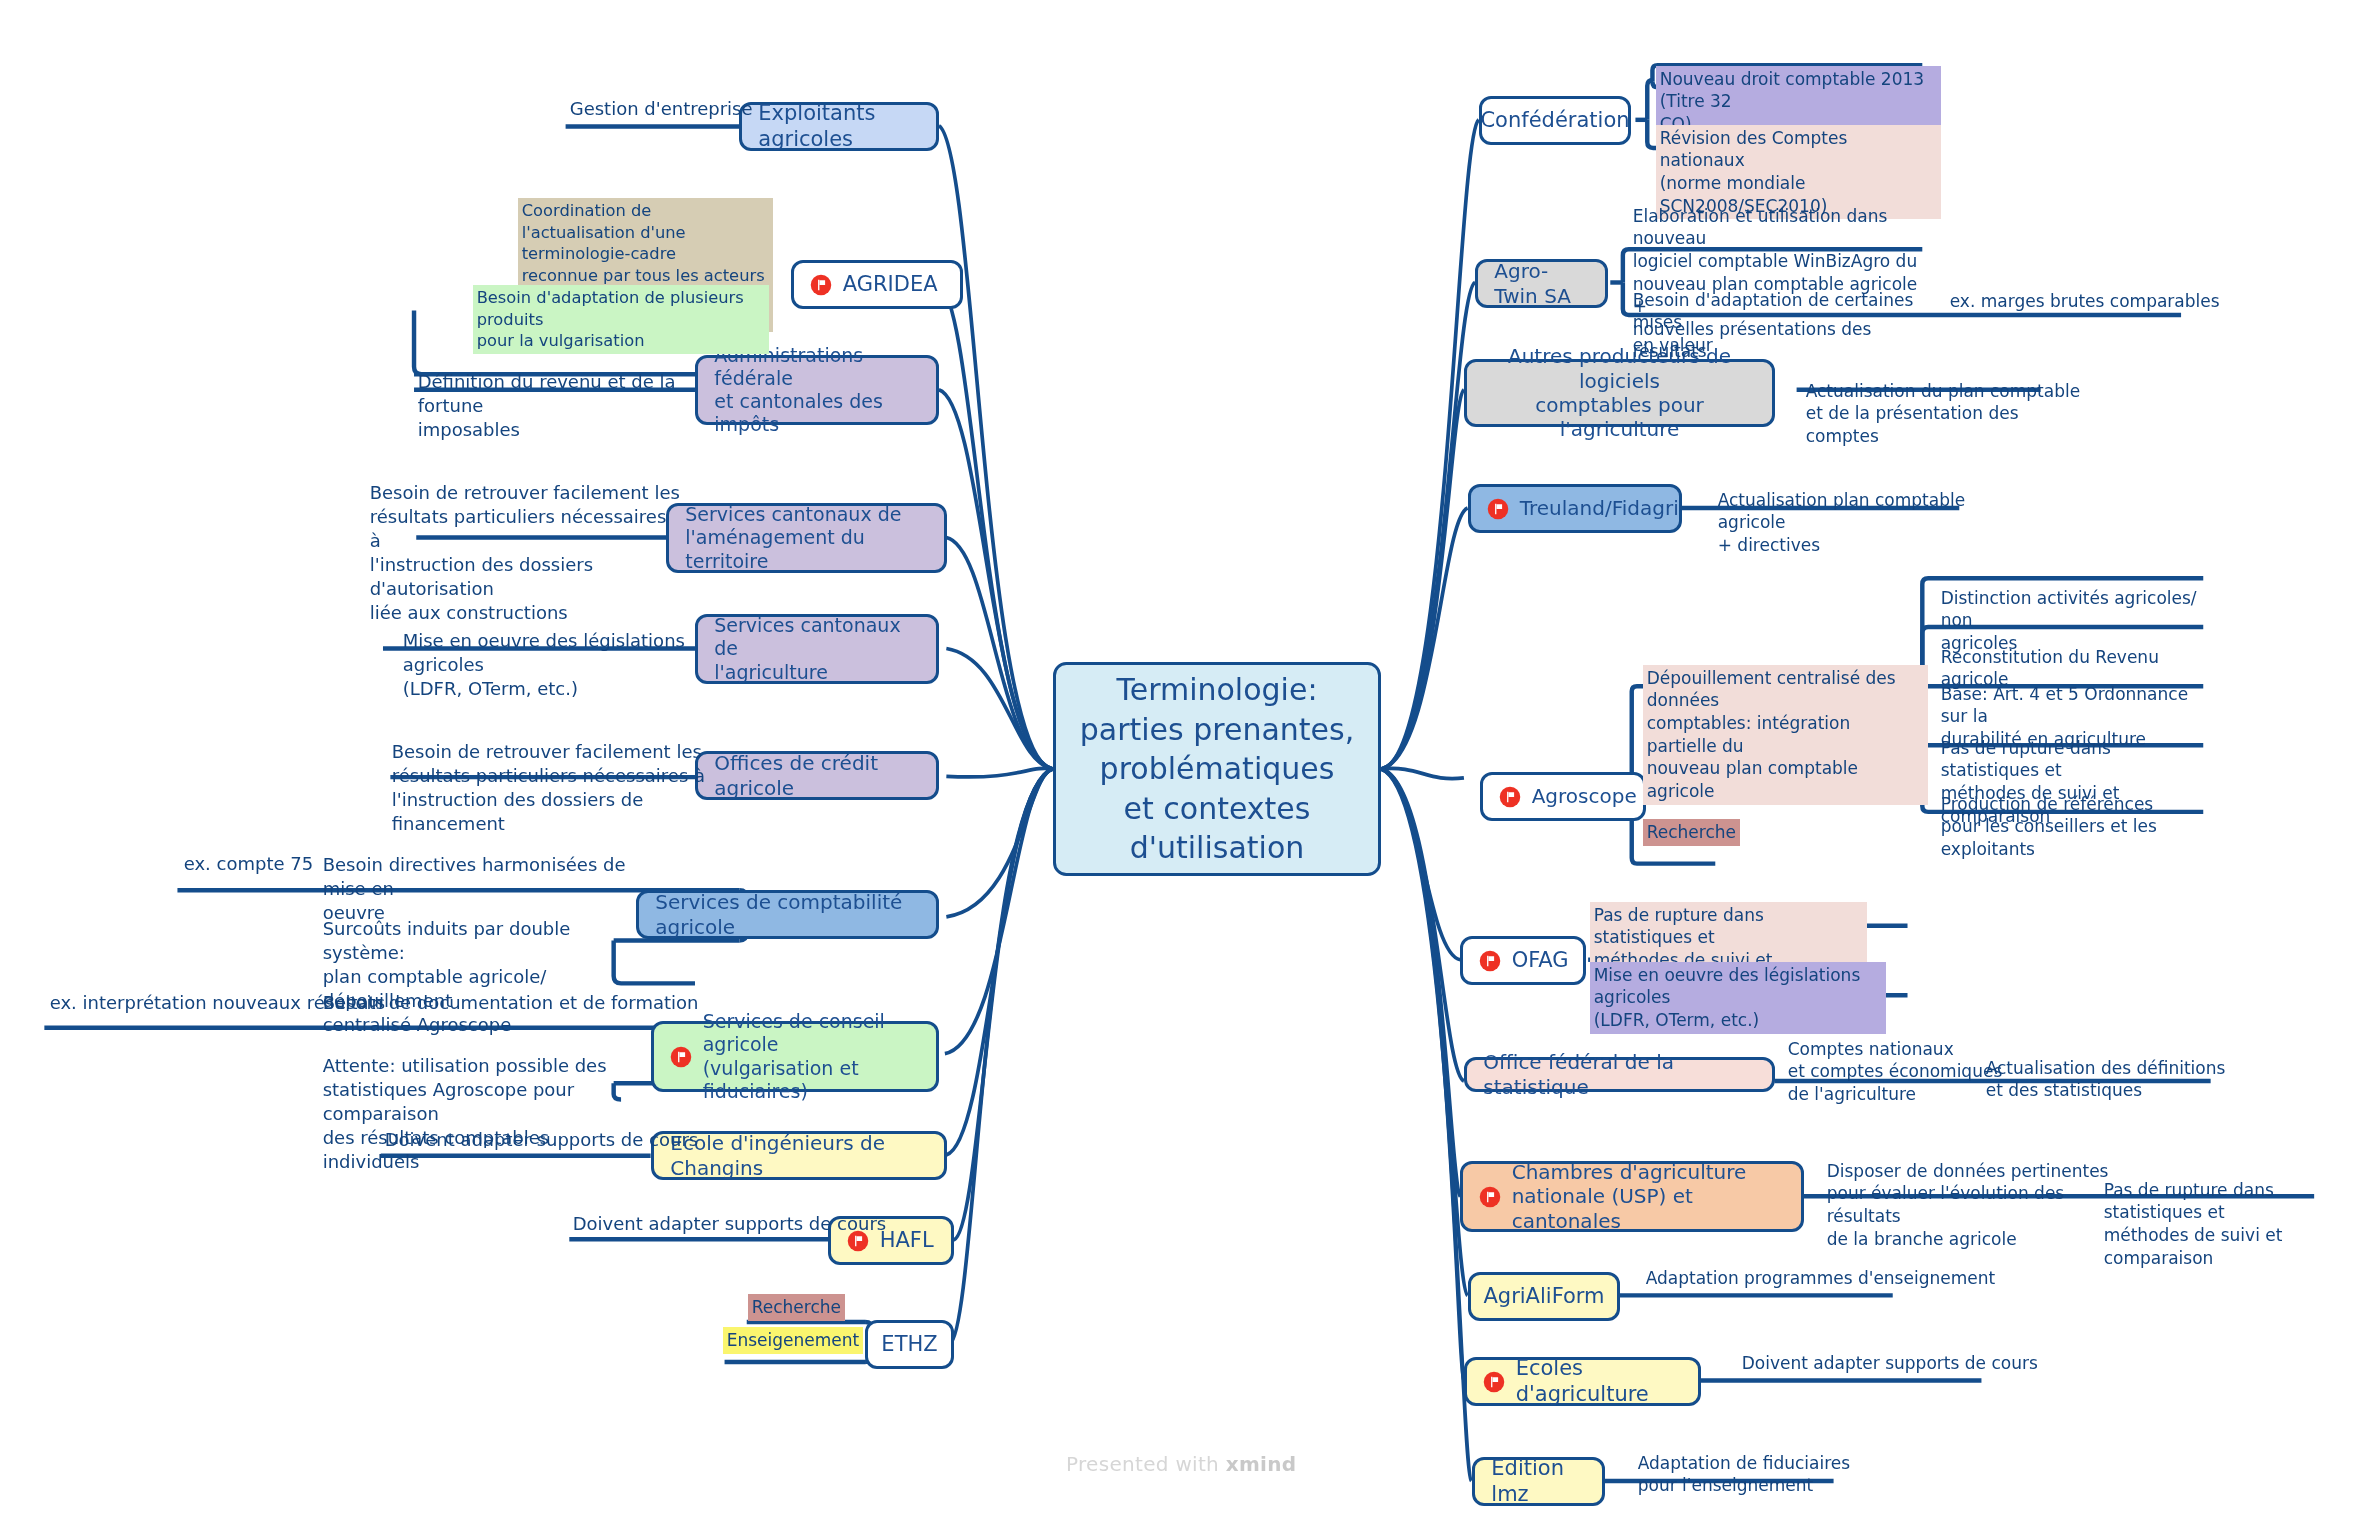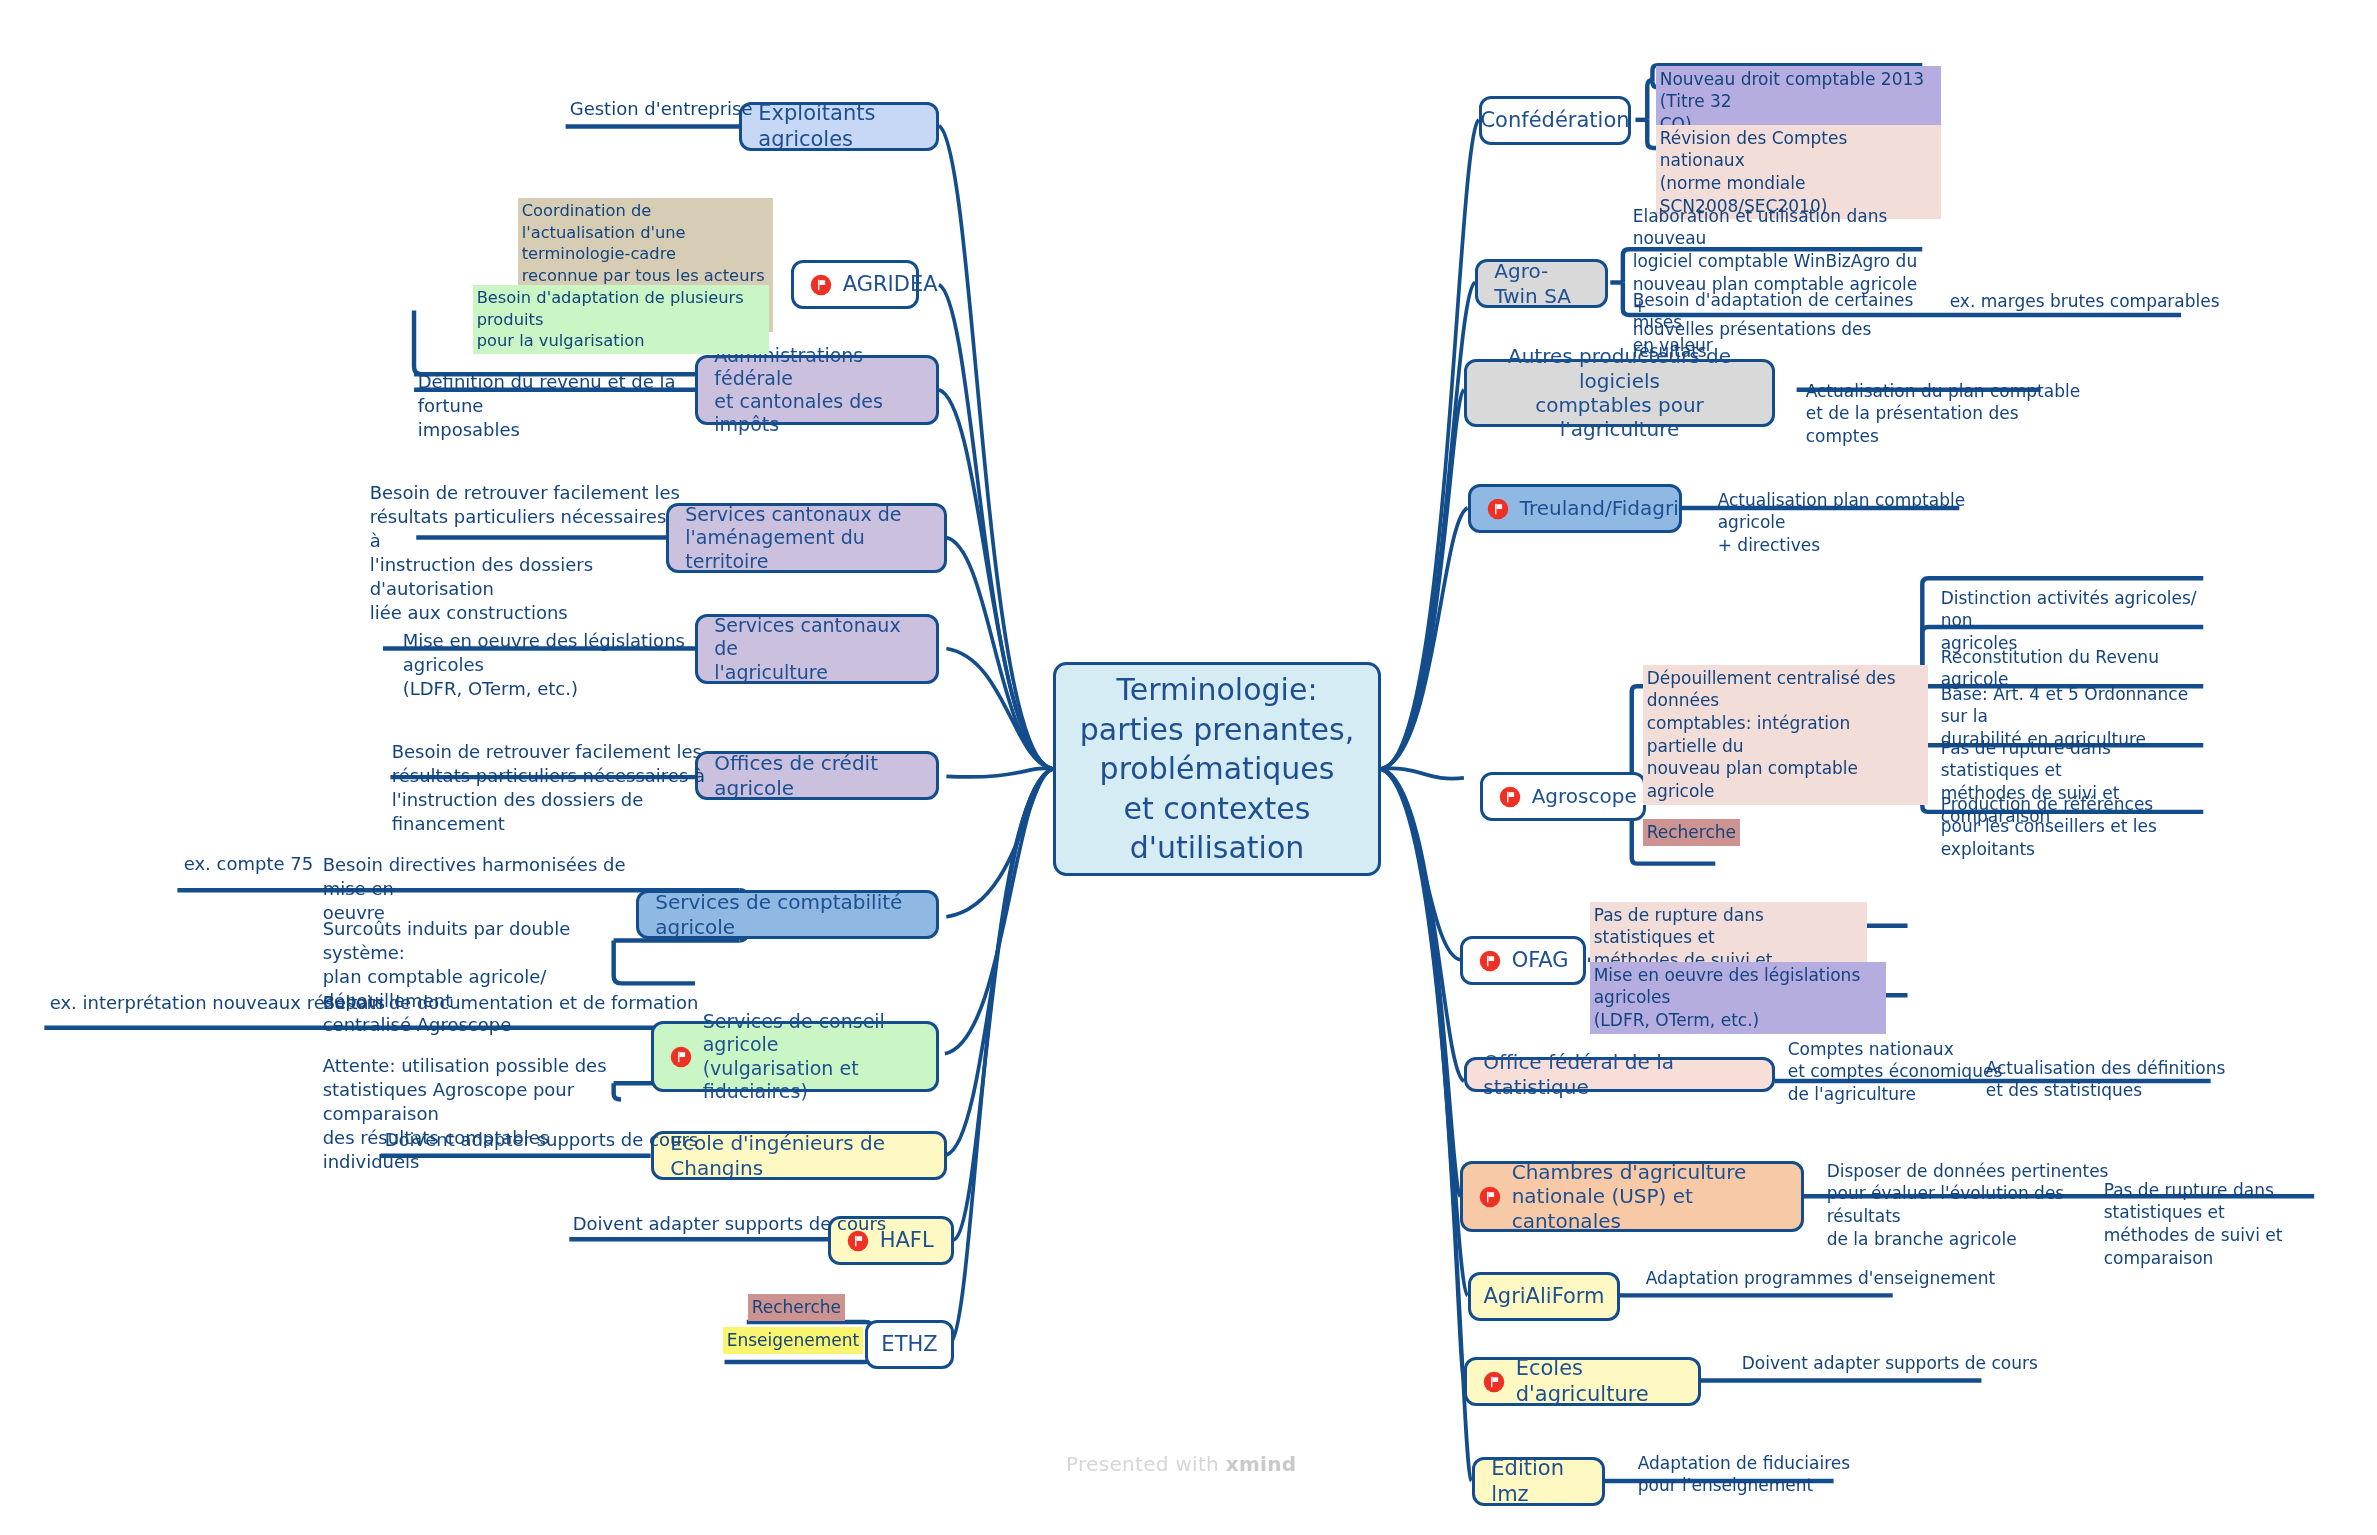--- a/index.html
+++ b/index.html
@@ -137,21 +137,21 @@
 parties prenantes,
 problématiques
 et contextes
 d'utilisation</span>
   </div>
 
   <div class="node n-blue" style="left:739px;top:102px;width:200px;height:49px;font-size:21px;">
     <span class="lbl" style="white-space: pre-line;">Exploitants agricoles</span>
   </div>
 
-  <div class="node n-plain" style="left:791px;top:260px;width:128px;height:49px;font-size:21px;">
+  <div class="node n-plain" style="left:791px;top:260px;width:172px;height:49px;font-size:21px;">
     <svg class="flag" viewBox="0 0 30 30">
       <circle cx="15" cy="15" r="14" fill="#ee3124"></circle>
       <path d="M11 8 h1.8 v14 h-1.8 z M13.2 8.5 h7.4 v6.6 h-7.4 z" fill="#ffffff"></path>
     </svg>
     <span class="lbl" style="white-space: pre-line;">AGRIDEA</span>
   </div>
 
   <div class="node n-lav" style="left:695px;top:355px;width:244px;height:70px;font-size:19px;">
     <span class="lbl" style="white-space: pre-line;">Administrations fédérale
 et cantonales des impôts</span>

